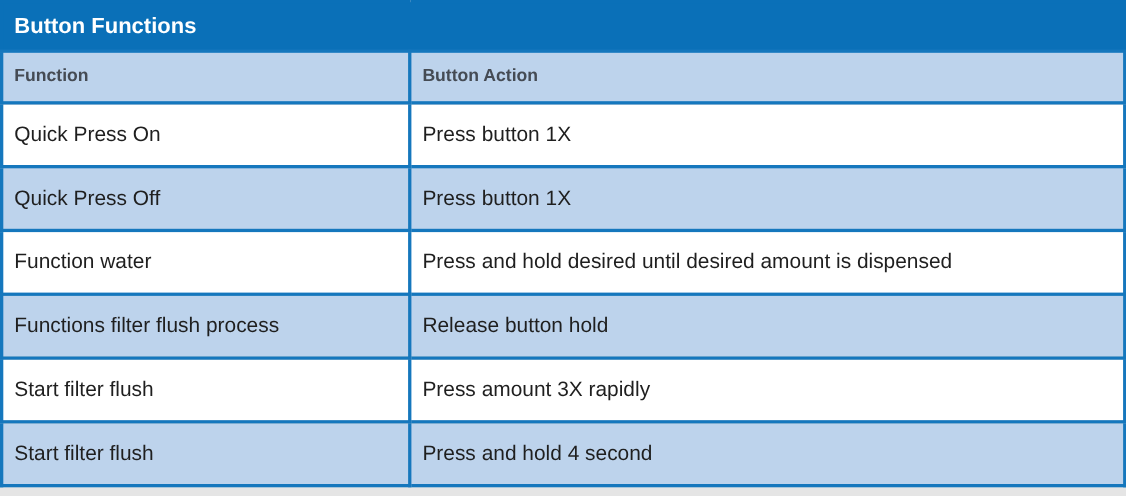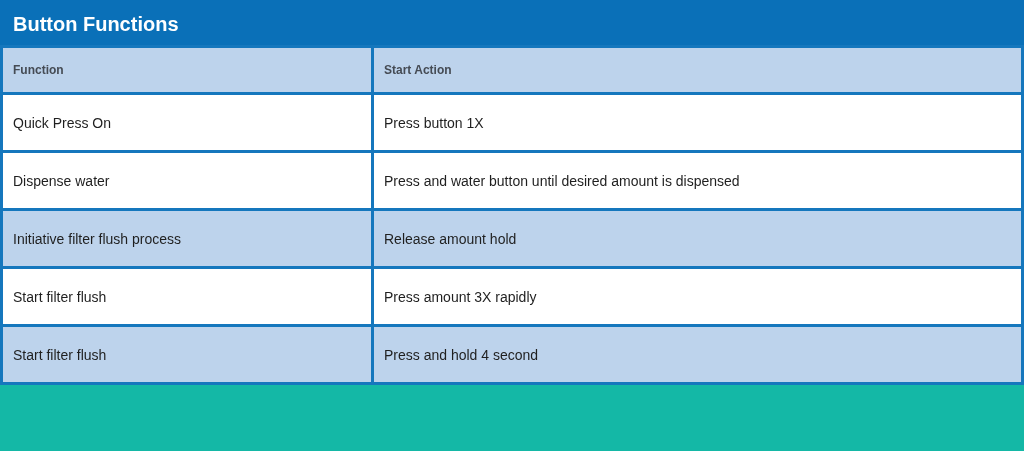--- a/index.html
+++ b/index.html
@@ -5,21 +5,21 @@
   html, body {
     margin: 0;
     padding: 0;
     background: #ffffff;
     font-family: "Liberation Sans", "DejaVu Sans", sans-serif;
   }
   .sheet {
     position: relative;
     width: 1024px;
     height: 451px;
-    background: #14b8a6;
+    background: #e5e5e5;
     overflow: hidden;
   }
   table.btn-table {
     border-collapse: collapse;
     table-layout: fixed;
     width: 1021px;
     margin: 0;
   }
   col.col-function { width: 371px; }
   col.col-action   { width: 650px; }
@@ -33,30 +33,30 @@
     padding: 0 0 0 10px;
     vertical-align: middle;
     border-top: 3px solid #0a70b8;
     border-left: 3px solid #0a70b8;
     border-right: 3px solid #0a70b8;
     border-bottom: 3px solid #1577bd;
   }
   th.col-header {
     background: #bdd3ec;
     color: #454b54;
-    font-size: 12px;
+    font-size: 16px;
     font-weight: bold;
     text-align: left;
     height: 44px;
     padding: 0 0 0 10px;
     vertical-align: middle;
     border: 3px solid #1577bd;
   }
   td.cell {
-    font-size: 14px;
+    font-size: 19px;
     font-weight: normal;
     color: #1f1f1f;
     height: 55px;
     padding: 0 0 0 10px;
     vertical-align: middle;
     border: 3px solid #1577bd;
     overflow: hidden;
     white-space: nowrap;
   }
   tr.row-even td.cell { background: #ffffff; }
@@ -70,33 +70,37 @@
     <colgroup>
       <col class="col-function">
       <col class="col-action">
     </colgroup>
     <tbody>
       <tr>
         <td class="title-cell" colspan="2">Button Functions</td>
       </tr>
       <tr>
         <th class="col-header">Function</th>
-        <th class="col-header">Start Action</th>
+        <th class="col-header">Button Action</th>
       </tr>
       <tr class="row-even">
         <td class="cell">Quick Press On</td>
         <td class="cell">Press button 1X</td>
       </tr>
+      <tr class="row-odd">
+        <td class="cell">Quick Press Off</td>
+        <td class="cell">Press button 1X</td>
+      </tr>
       <tr class="row-even">
-        <td class="cell">Dispense water</td>
-        <td class="cell">Press and water button until desired amount is dispensed</td>
+        <td class="cell">Function water</td>
+        <td class="cell">Press and hold desired until desired amount is dispensed</td>
       </tr>
       <tr class="row-odd">
-        <td class="cell">Initiative filter flush process</td>
-        <td class="cell">Release amount hold</td>
+        <td class="cell">Functions filter flush process</td>
+        <td class="cell">Release button hold</td>
       </tr>
       <tr class="row-even">
         <td class="cell">Start filter flush</td>
         <td class="cell">Press amount 3X rapidly</td>
       </tr>
       <tr class="row-odd">
         <td class="cell">Start filter flush</td>
         <td class="cell">Press and hold 4 second</td>
       </tr>
     </tbody>

